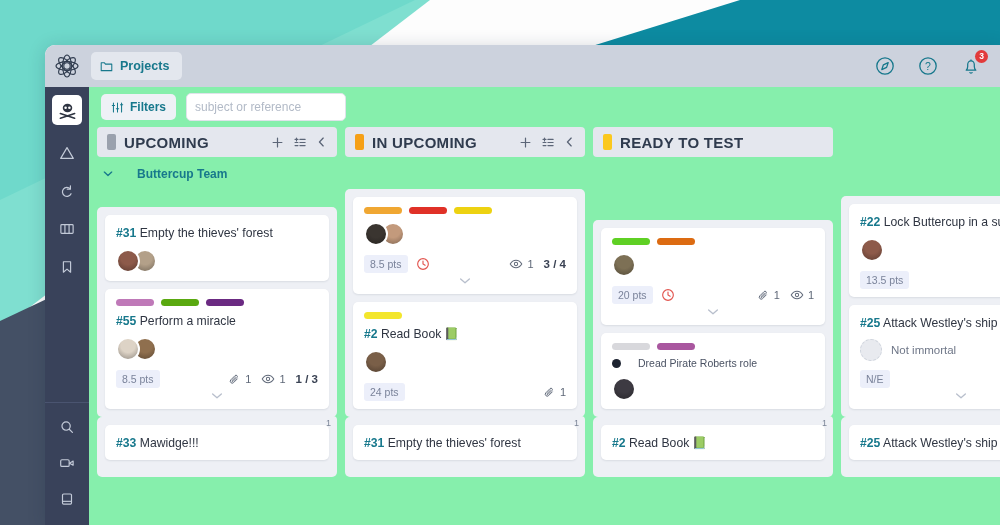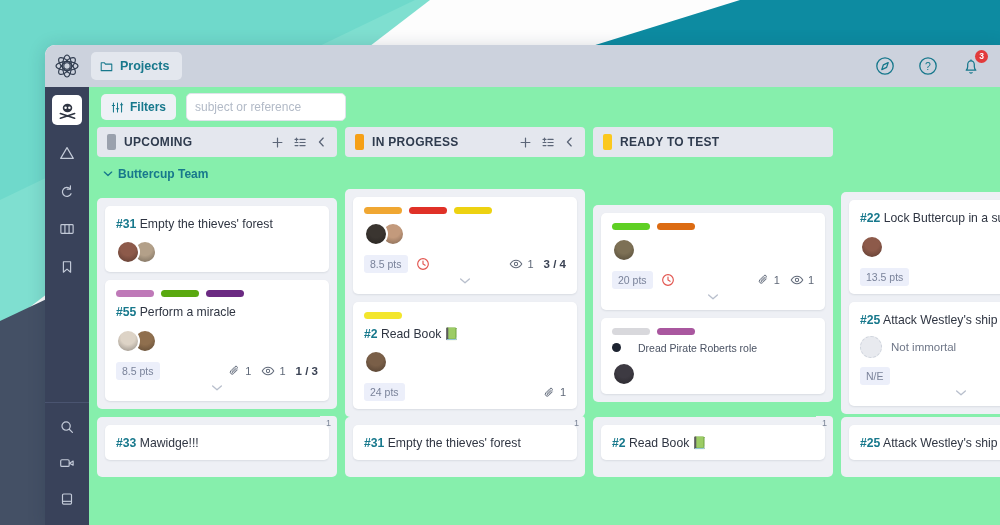--- a/index.html
+++ b/index.html
@@ -108,32 +108,32 @@
   .search-box input::placeholder { color:#b2bac7; }
 
   
   .board { position:absolute; left:0; top:40px; right:0; bottom:0; overflow:hidden; }
   .cols-head { display:flex; gap:8px; padding:0 8px; }
   .col-head {
     width:240px; flex:0 0 240px; height:30px; background:#e4e7ee; border-radius:4px;
     display:flex; align-items:center; padding:0 10px; gap:8px;
   }
   .col-swatch { width:9px; height:16px; border-radius:2px; flex:0 0 9px; }
-  .col-title { font-size:12px; font-weight:700; color:#2f3b4e; letter-spacing:.3px; white-space:nowrap; }
+  .col-title { font-size:15px; font-weight:700; color:#2f3b4e; letter-spacing:.3px; white-space:nowrap; }
   .col-actions { margin-left:auto; display:flex; align-items:center; gap:9px; color:#5c6678; }
   .col-actions span { cursor:pointer; display:flex; }
 
   .lane-head {
-    display:flex; align-items:center; gap:5px; height:30px;
+    display:flex; align-items:center; gap:24px; height:30px;
     padding-left:14px; margin-top:2px;
   }
   .lane-caret { color:#17788c; font-size:10px; cursor:pointer; }
   .lane-name { color:#17788c; font-size:12px; font-weight:700; cursor:pointer; }
 
-  .lane-row { display:flex; gap:8px; padding:0 8px; align-items:center; }
+  .lane-row { display:flex; gap:8px; padding:0 8px; align-items:flex-end; }
   .lane-cell {
     width:240px; flex:0 0 240px; background:#eef0f5; border-radius:5px;
     padding:8px; position:relative; min-height:60px;
   }
   .cell-count {
     position:absolute; right:0; top:-1px; background:#eef0f5;
     border-radius:0 4px 0 5px; font-size:9px; color:#7c8597;
     padding:2px 6px 3px;
   }
 
@@ -326,21 +326,21 @@
                 </span>
                 <span>
                   <svg width="11" height="12" viewBox="0 0 12 14">
                     <path d="M8 2.4 3.6 7 8 11.6" fill="none" stroke="#5c6678" stroke-width="1.5" stroke-linecap="round" stroke-linejoin="round"></path>
                   </svg>
                 </span>
               </span>
             </div>
             <div class="col-head">
               <span class="col-swatch" style="background:#f6a017"></span>
-              <span class="col-title">IN PROGRESS</span>
+              <span class="col-title">IN UPCOMING</span>
               <span class="col-actions">
                 <span>
                   <svg width="13" height="13" viewBox="0 0 16 16">
                     <path d="M8 2.6v10.8M2.6 8h10.8" stroke="#5c6678" stroke-width="1.5" stroke-linecap="round"></path>
                   </svg>
                 </span>
                 <span>
                   <svg width="14" height="13" viewBox="0 0 17 16">
                     <g stroke="#5c6678" stroke-width="1.4" stroke-linecap="round">
                       <path d="M2.4 4.2h3.6M4.2 2.4v3.6"></path>

